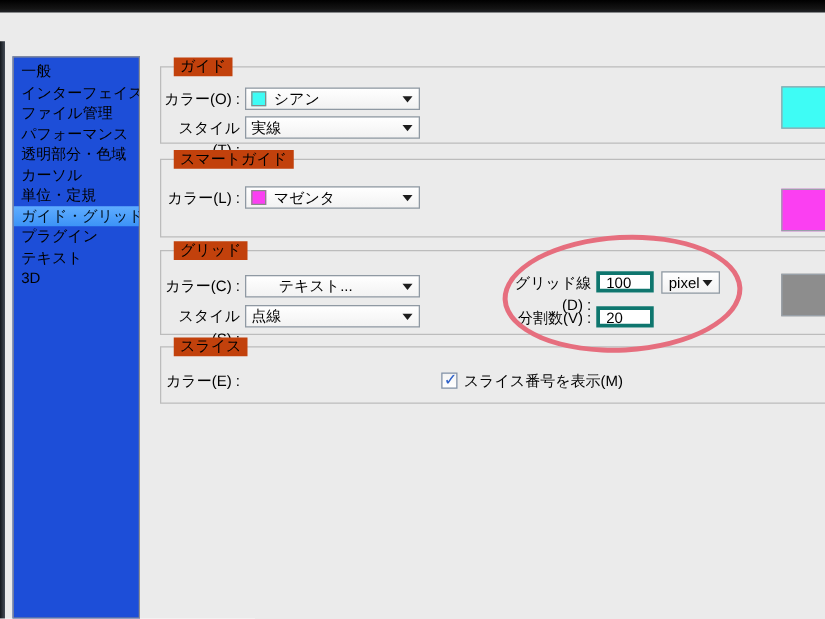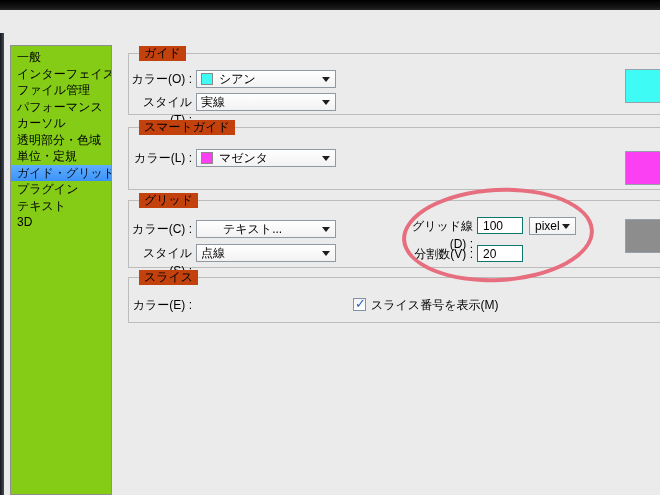--- a/index.html
+++ b/index.html
@@ -12,21 +12,21 @@
                background:linear-gradient(#000,#141414 70%,#23262a); }
   .titlebar { position:absolute; left:0; top:10px; width:660px; height:23px;
               background:linear-gradient(#414b59,#2d3643 45%,#252d3a 55%,#222936);
               border-top:1px solid #5b6675; border-bottom:1px solid #10141a; }
   .titlebar .title { position:absolute; left:8px; top:3px; font-size:13px; color:#ccd0d5; }
   .left-frame { position:absolute; left:0; top:33px; width:4px; height:462px;
                 background:linear-gradient(to right,#14181d,#454c56); }
 
   
   .listbox { position:absolute; left:10px; top:45px; width:102px; height:450px;
-             background:#84cc16; border:1px solid #8f8f8f; padding-top:3px; }
+             background:#1d4ed8; border:1px solid #8f8f8f; padding-top:3px; }
   .list-item { height:16.5px; line-height:16.5px; padding-left:6px; white-space:nowrap;
                overflow:hidden; cursor:default; }
   .list-item.sel { background:linear-gradient(#5fadff,#3c93f7); color:#00101e; }
 
   
   .group { position:absolute; left:128px; width:562px; border:1px solid #bcbcbc; }
   .group .legend { position:absolute; top:-8px; left:10px; background:#c2410c;
                    padding:0 5px; height:15px; line-height:15px; }
   .lbl { position:absolute; height:18px; line-height:18px; }
   .lbl.r { text-align:right; }
@@ -35,21 +35,21 @@
   .dd { position:absolute; width:140px; height:18px; background:linear-gradient(#fff,#f2f2f2);
         border:1px solid #8f99a3; display:flex; align-items:center; padding:0 16px 0 4px; cursor:default; }
   .dd .swatch { width:12px; height:12px; border:1px solid #8a8a8a; margin-right:6px; flex:none; }
   .dd .spacer { width:22px; flex:none; }
   .dd .txt { white-space:nowrap; overflow:hidden; }
   .dd .arrow { position:absolute; right:5px; top:6px; width:0; height:0;
                border-left:4px solid transparent; border-right:4px solid transparent;
                border-top:5px solid #1d1d1d; }
   .dd.unit { width:47px; padding:0 14px 0 5px; }
 
-  .tbox { position:absolute; width:46px; height:17px; border:1px solid #0f766e; background:#fff;
+  .tbox { position:absolute; width:46px; height:17px; border:3px solid #0f766e; background:#fff;
           font-family:inherit; font-size:12px; padding:0 2px 0 5px; }
 
   
   .cb { position:absolute; width:13px; height:13px; border:1px solid #8292a8;
         background:linear-gradient(#f4f4f4,#fff); cursor:default; }
   .cb.checked::after { content:"✓"; position:absolute; left:1px; top:-3px;
                        color:#2f62c9; font-size:13px; font-weight:bold; }
 
   
   .preview { position:absolute; left:625px; width:42px; height:34px; border:1px solid #98a0a8; }
@@ -74,22 +74,22 @@
   <div class="top-strip"></div>
 
 
   <div class="left-frame"></div>
 
   <div class="listbox">
     <div class="list-item">一般</div>
     <div class="list-item">インターフェイス</div>
     <div class="list-item">ファイル管理</div>
     <div class="list-item">パフォーマンス</div>
+    <div class="list-item">透明部分・色域</div>
     <div class="list-item">カーソル</div>
-    <div class="list-item">透明部分・色域</div>
     <div class="list-item">単位・定規</div>
     <div class="list-item sel">ガイド・グリッド・スライス</div>
     <div class="list-item">プラグイン</div>
     <div class="list-item">テキスト</div>
     <div class="list-item">3D</div>
   </div>
 
   <div class="group" style="top:53px;height:62px;">
     <span class="legend">ガイド</span>
   </div>

